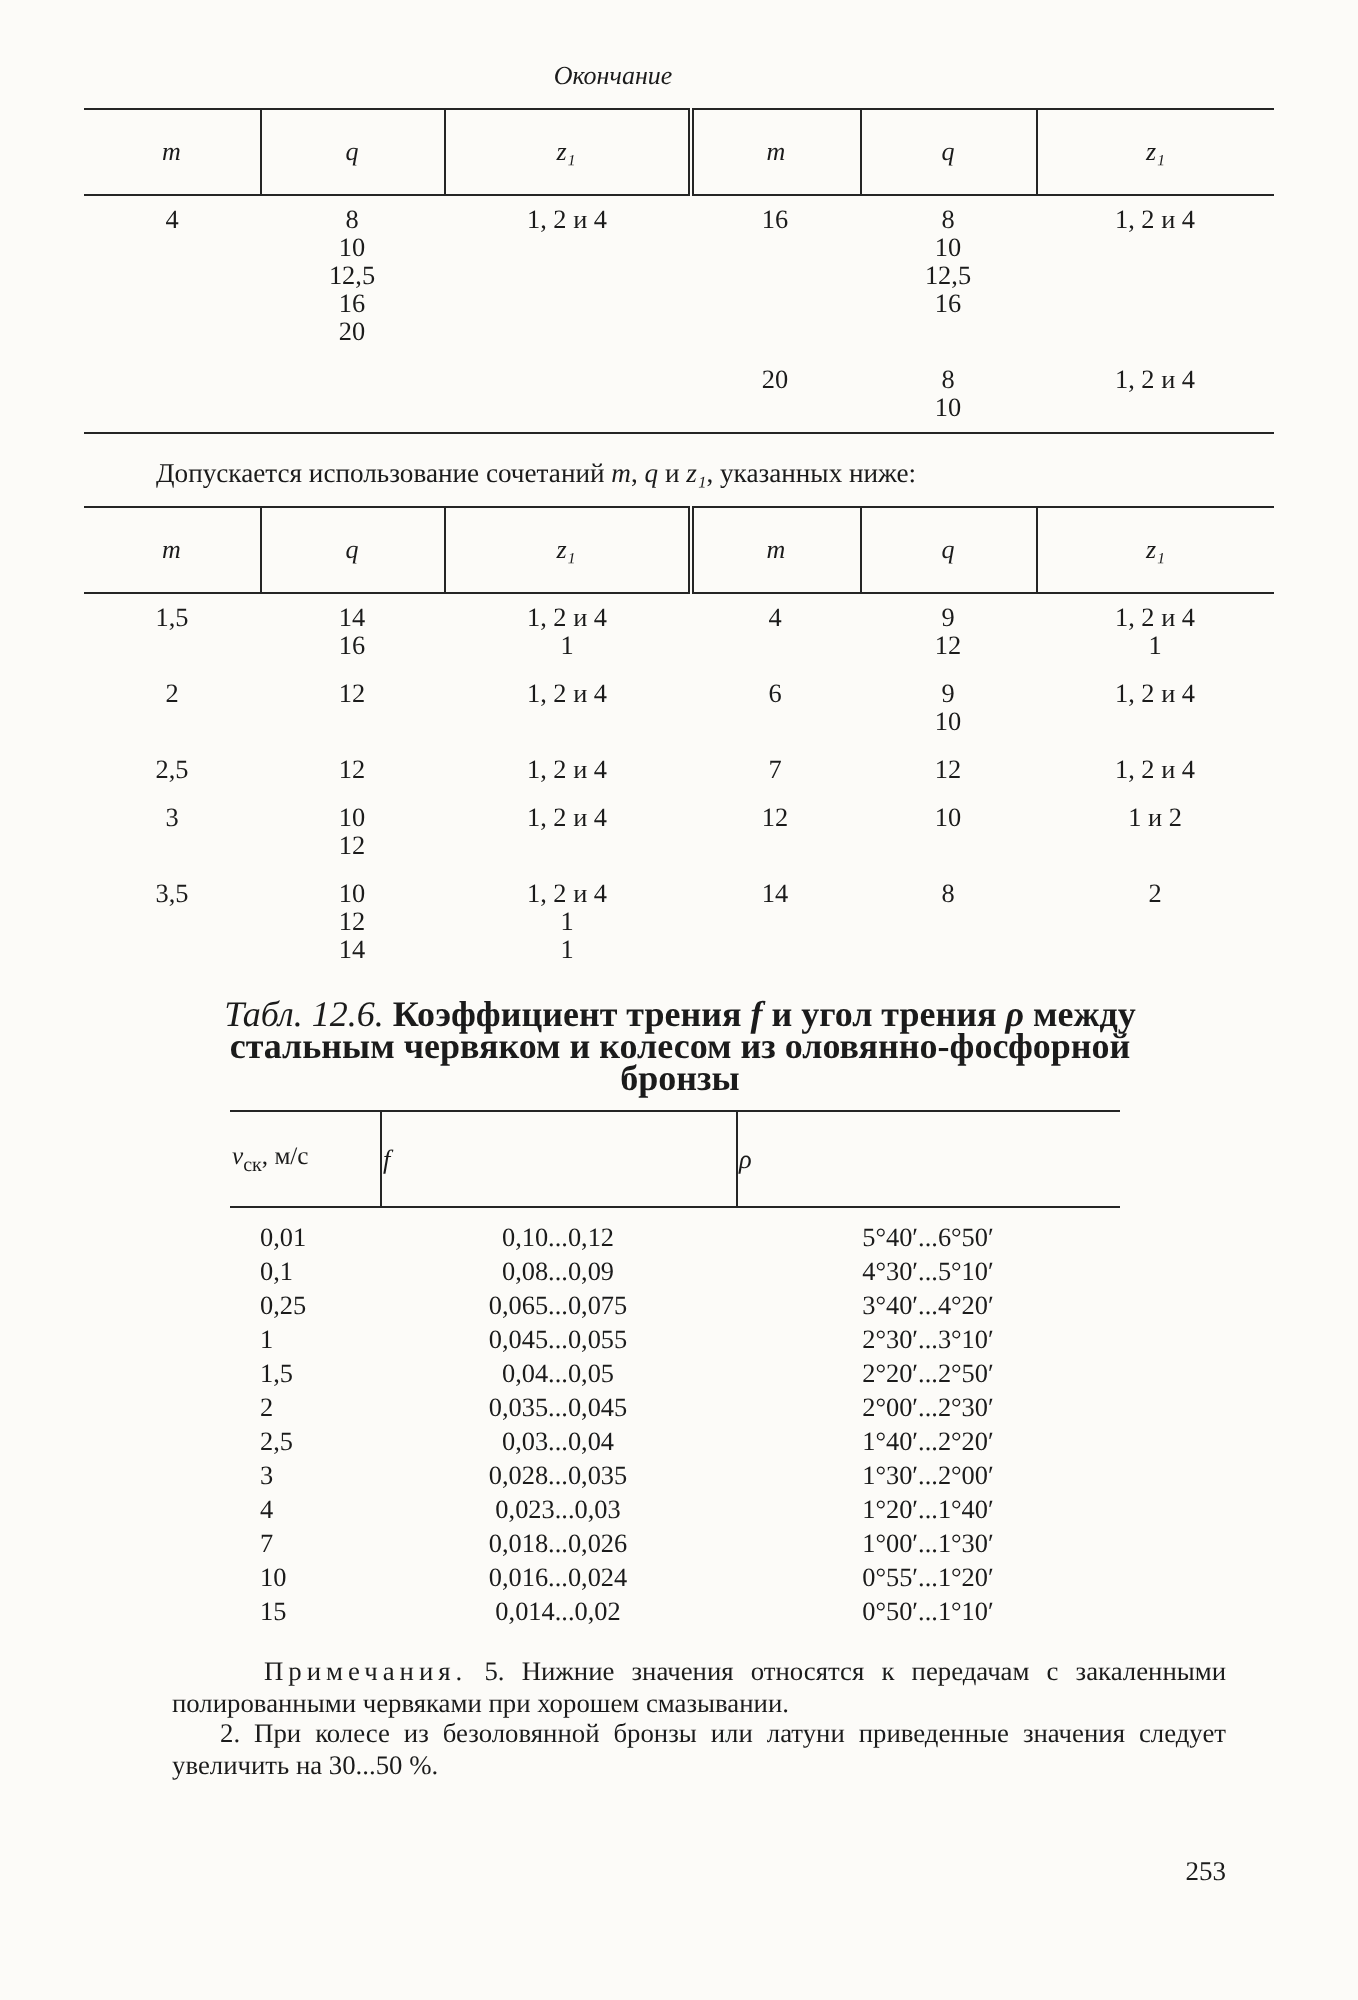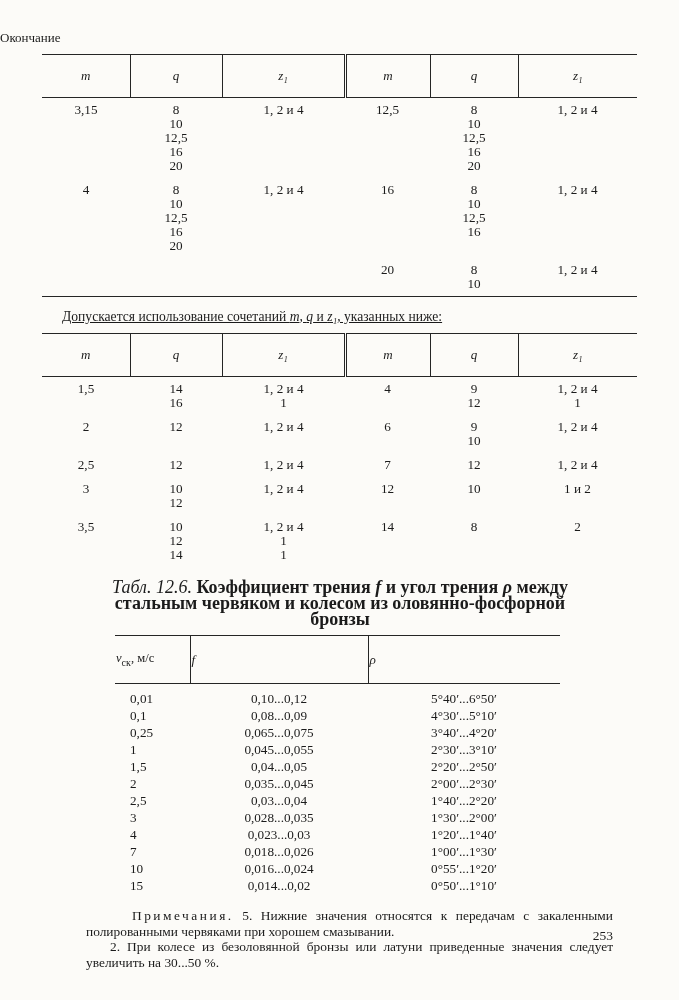--- a/index.html
+++ b/index.html
@@ -1,26 +1,26 @@
 <!DOCTYPE html>
 <html><head>
 <meta charset="utf-8">
 <style>
   html,body{margin:0;padding:0}
   body{background:#d9d9d6;font-family:"Liberation Serif","DejaVu Serif",serif;}
   .page{position:relative;width:679px;height:1000px;margin:0 auto;background:#fcfbf8;color:#1b1b1b;overflow:hidden;}
-  .continuation{padding-top:30px;margin-right:66px;text-align:left;font-size:13px;}
+  .continuation{padding-top:30px;margin-right:66px;text-align:center;font-style:italic;font-size:13px;}
   table{border-collapse:collapse;table-layout:fixed;}
   .tbl-main{margin:8px 0 0 42px;width:595px;border-top:1.5px solid #252525;}
   .closed{border-bottom:1.5px solid #252525;}
   .tbl-main thead th{border-bottom:1px solid #252525;font-style:italic;font-weight:normal;font-size:13px;height:40px;text-align:center;vertical-align:middle;}
   th.v{border-right:1px solid #252525;}
   th.vd{border-right:3px double #252525;}
   .tbl-main td{font-size:13.2px;text-align:center;vertical-align:top;white-space:pre-line;line-height:14px;padding:5px 0;}
-  .intro{margin:12px 0 0 62px;font-size:13.6px;text-decoration:underline;}
+  .intro{margin:12px 0 0 78px;font-size:13.6px;}
   .intro i{font-style:italic;}
   .tbl-title{margin:12px 0 0 105px;width:470px;text-align:center;font-size:18px;line-height:16px;}
   .tbl-title .lbl{font-style:italic;font-weight:normal;}
   .tbl-title b i{font-style:italic;}
   .tbl3{margin:8px 0 0 115px;width:445px;border-top:1.5px solid #252525;}
   .tbl3 thead th{border-bottom:1px solid #252525;font-weight:normal;font-size:12.6px;height:45px;text-align:left;vertical-align:middle;}
   .tbl3 thead th.it{font-style:italic;font-size:13.2px;}
   .tbl3 thead i{font-style:italic;}
   .tbl3 thead sub{font-size:10px;}
   .tbl3 td{font-size:13.2px;line-height:15px;text-align:center;vertical-align:top;}
@@ -54,36 +54,20 @@
         <th class="v">m</th>
         <th class="v">q</th>
         <th class="vd">z₁</th>
         <th class="v">m</th>
         <th class="v">q</th>
         <th>z₁</th>
       </tr>
     </thead>
     <tbody>
       <tr>
-        <td>3,15</td>
-        <td>8
-10
-12,5
-16
-20</td>
-        <td>1, 2 и 4</td>
-        <td>12,5</td>
-        <td>8
-10
-12,5
-16
-20</td>
-        <td>1, 2 и 4</td>
-      </tr>
-      <tr>
         <td>4</td>
         <td>8
 10
 12,5
 16
 20</td>
         <td>1, 2 и 4</td>
         <td>16</td>
         <td>8
 10

